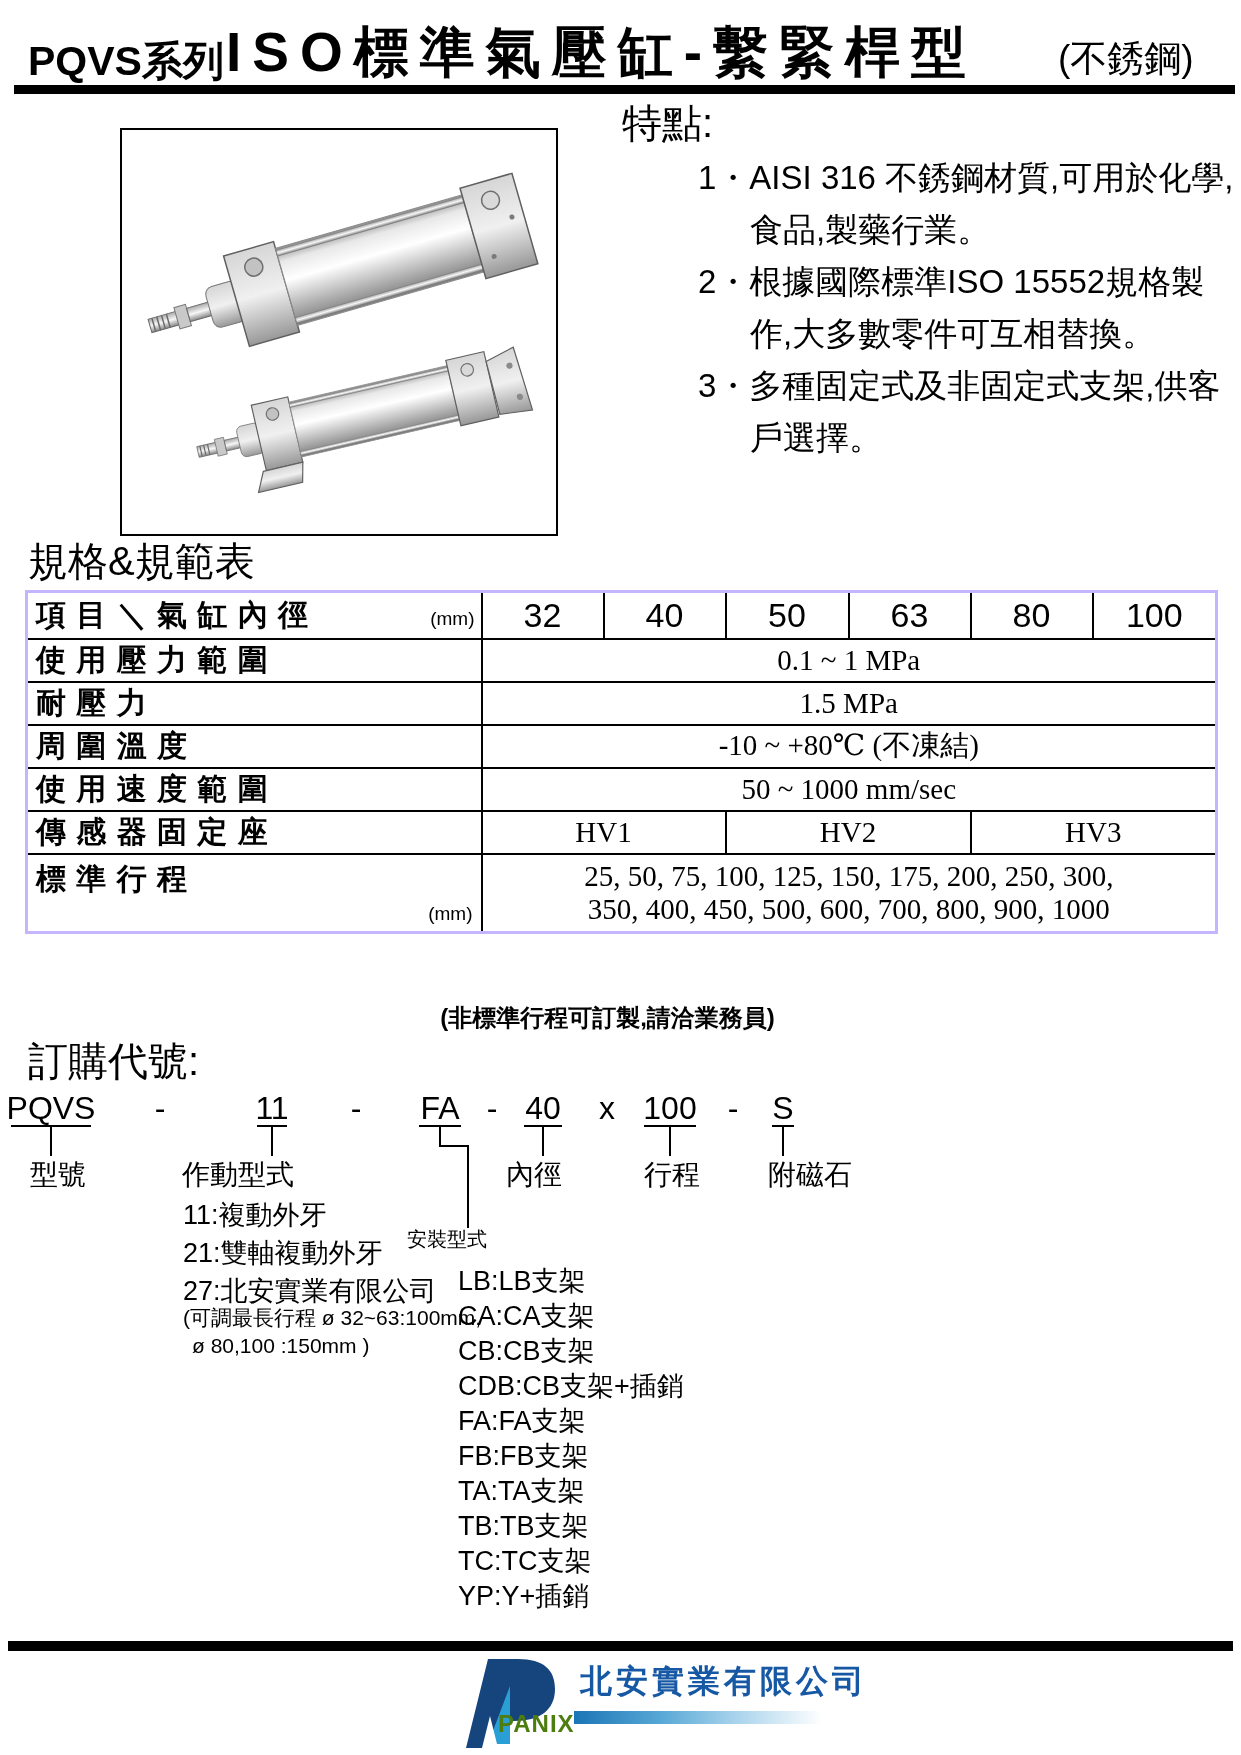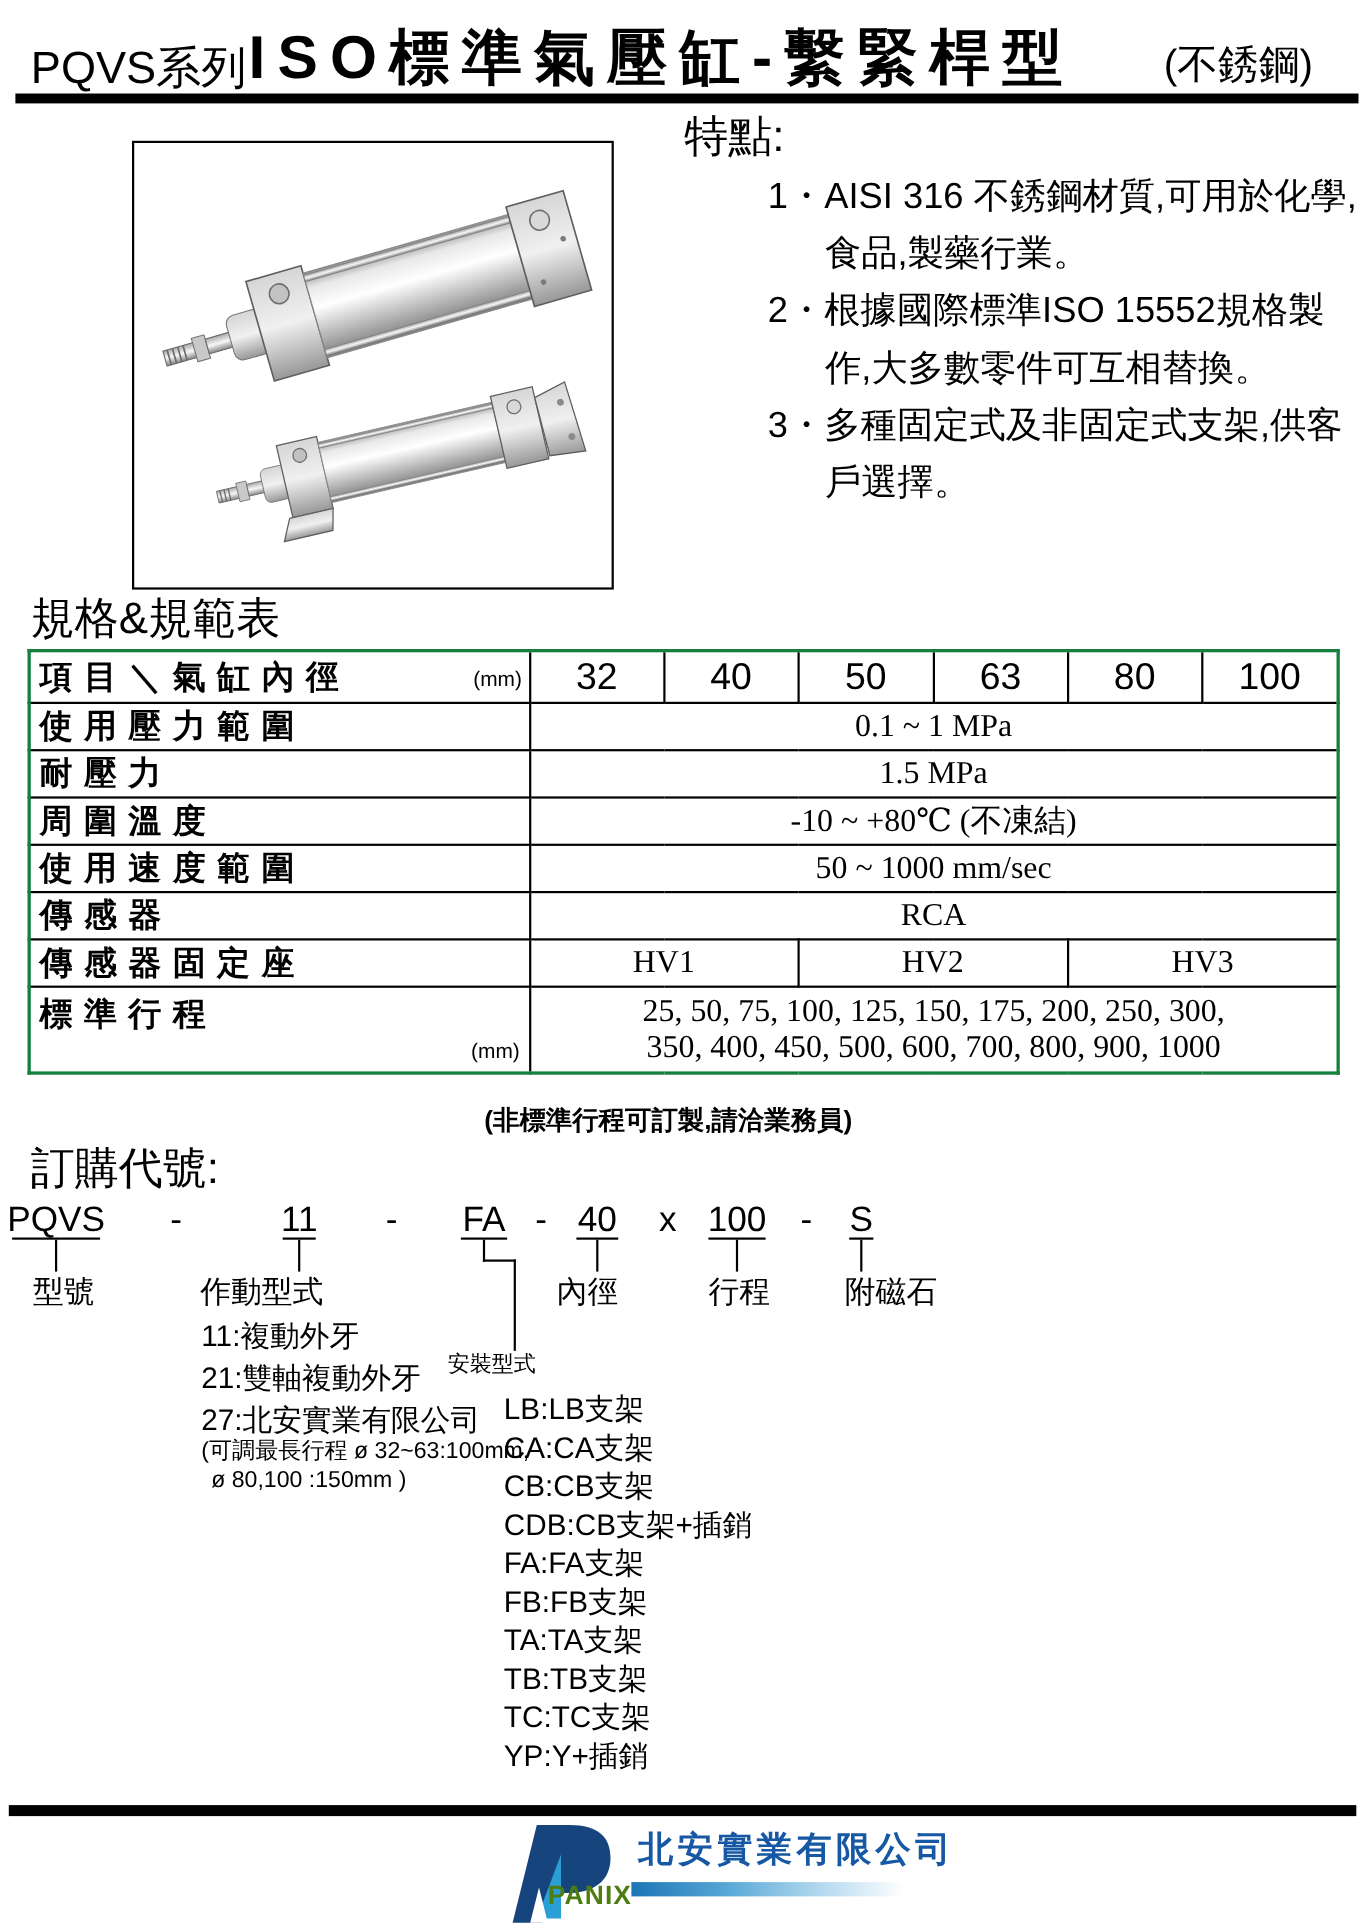--- a/index.html
+++ b/index.html
@@ -4,38 +4,38 @@
 <style>
   html,body{margin:0;padding:0;}
   body{
     width:1241px;height:1755px;position:relative;background:#ffffff;
     font-family:"Liberation Sans","DejaVu Sans",sans-serif;color:#000;
     overflow:hidden;
   }
   .abs{position:absolute;}
 
   
-  #series-name{left:28px;top:34px;font-size:41px;letter-spacing:0px;}
+  #series-name{left:28px;top:34px;font-size:41px;letter-spacing:0px;font-weight:bold;}
   #main-title{left:226px;top:16px;font-size:55px;font-weight:bold;letter-spacing:11px;white-space:nowrap;}
   #title-paren{left:1058px;top:34px;font-size:37px;white-space:nowrap;}
   #title-rule{left:14px;top:85px;width:1221px;height:9px;background:#000;}
 
   
   #product-box{left:120px;top:128px;width:434px;height:404px;border:2px solid #000;background:#fff;}
 
   
   #features-heading{left:622px;top:96px;font-size:40px;font-weight:normal;}
   #features-list{left:698px;top:152px;width:545px;font-size:33px;line-height:52px;}
   .feature-item{padding-left:52px;text-indent:-52px;}
 
   
   #spec-heading{left:28px;top:534px;font-size:40px;}
   #spec-table{left:25px;top:590px;width:1190px;border-collapse:collapse;table-layout:fixed;background:#fff;}
   #spec-table td{border:2px solid #000;padding:0 6px;overflow:hidden;}
-  #spec-table{border:3px solid #15803d;}
+  #spec-table{border:3px solid #c4b5fd;}
   #spec-table .lbl{font-size:30px;font-weight:bold;letter-spacing:1px;text-align:left;padding-left:8px;white-space:nowrap;}
   #spec-table .val{font-family:"Liberation Serif","DejaVu Serif",serif;font-size:29px;text-align:center;white-space:nowrap;}
   #spec-table .bore{font-size:34px;text-align:center;}
   .unit-small{font-size:19px;font-weight:normal;letter-spacing:0;}
   #hdr-label-cell{position:relative;}
   #hdr-unit{position:absolute;right:6px;bottom:8px;}
   #stroke-label-cell{position:relative;vertical-align:top;}
   #stroke-unit{position:absolute;right:8px;bottom:6px;}
   #spec-note{left:0;top:1002px;width:1215px;text-align:center;font-size:24px;font-weight:bold;}
 
@@ -171,24 +171,20 @@
     <td class="val" colspan="6">1.5 MPa</td>
   </tr>
   <tr style="height:40px">
     <td class="lbl">周 圍 溫 度</td>
     <td class="val" colspan="6">-10 ~ +80℃ (不凍結)</td>
   </tr>
   <tr style="height:40px">
     <td class="lbl">使 用 速 度 範 圍</td>
     <td class="val" colspan="6">50 ~ 1000 mm/sec</td>
   </tr>
-  <tr style="height:38px">
-    <td class="lbl">傳 感 器</td>
-    <td class="val" colspan="6">RCA</td>
-  </tr>
   <tr style="height:42px">
     <td class="lbl">傳 感 器 固 定 座</td>
     <td class="val" colspan="2">HV1</td>
     <td class="val" colspan="2">HV2</td>
     <td class="val" colspan="2">HV3</td>
   </tr>
   <tr style="height:79px">
     <td class="lbl" id="stroke-label-cell">
       <span style="display:block;padding-top:4px;">標 準 行 程</span>
       <span class="unit-small" id="stroke-unit">(mm)</span>

